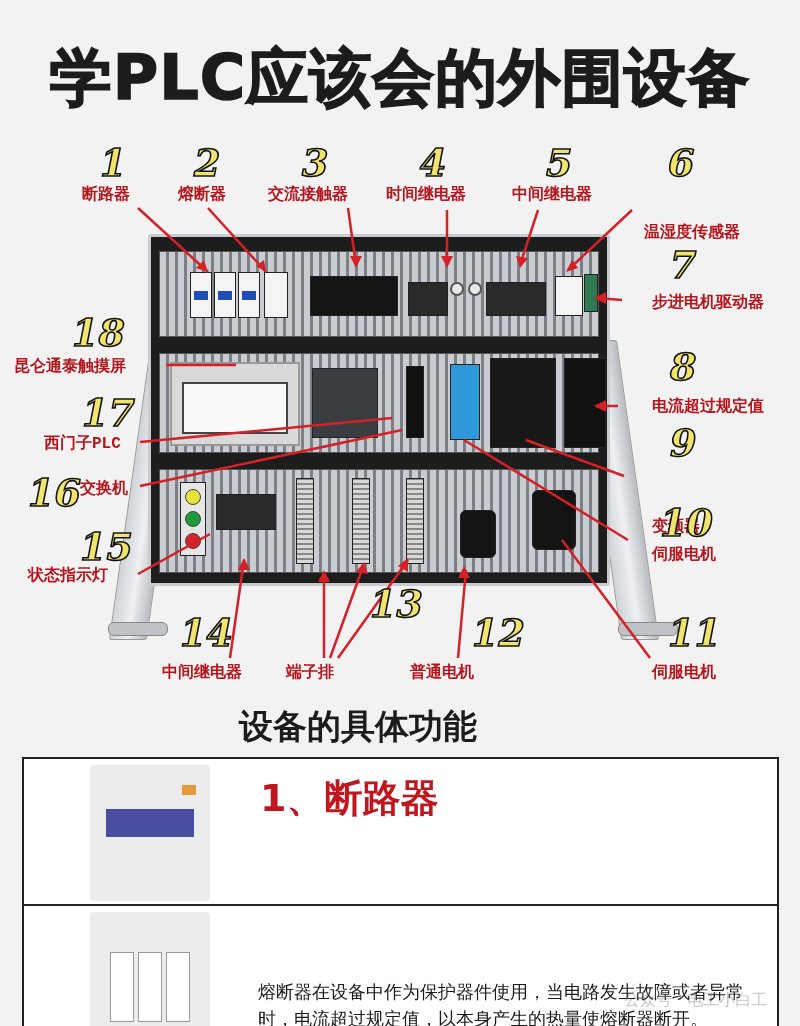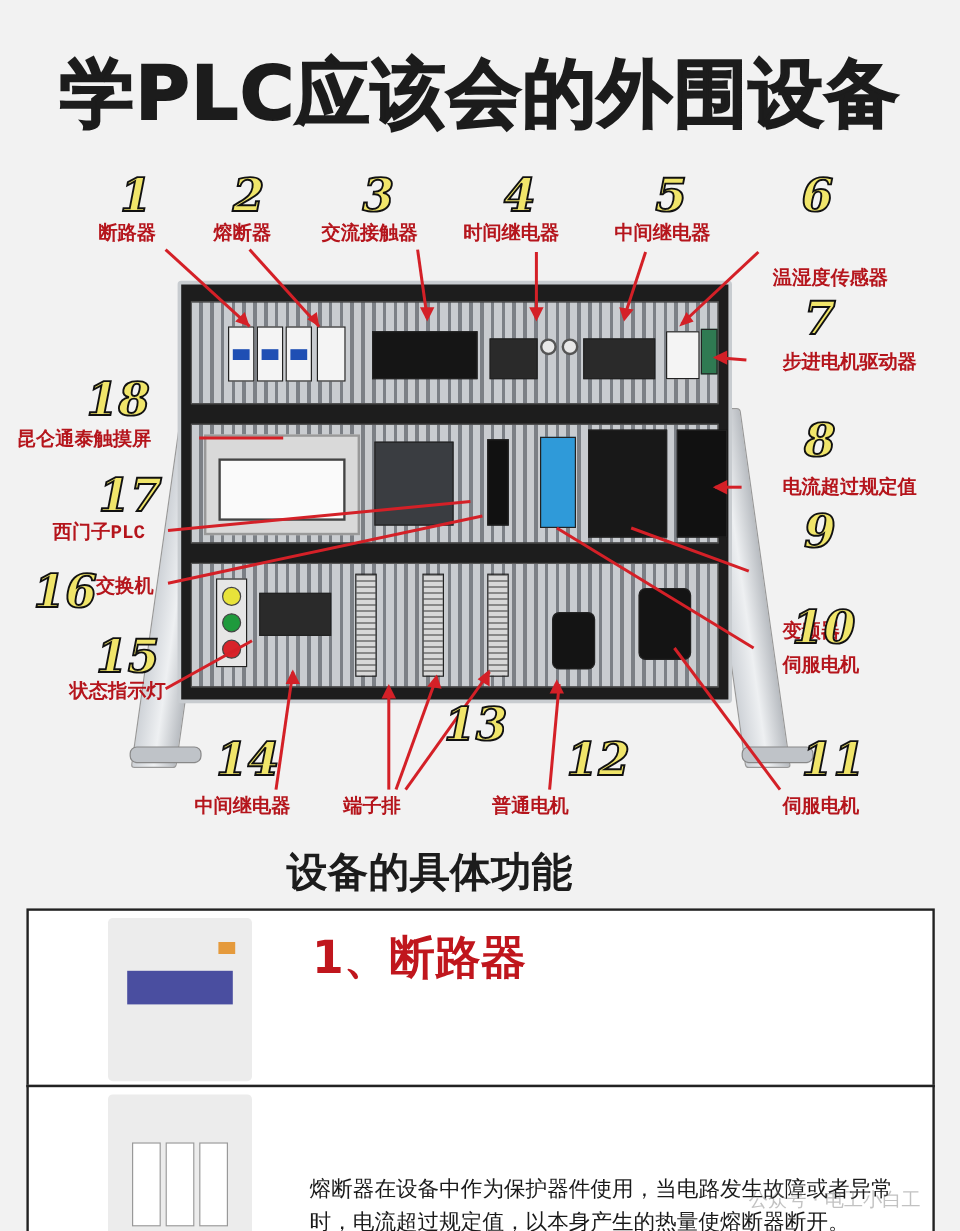--- a/index.html
+++ b/index.html
@@ -206,21 +206,21 @@
 <div class="lbl" style="left:652px;top:664px;">伺服电机</div>
 
 <div class="num" style="left:472px;top:614px;">12</div>
 <div class="lbl" style="left:410px;top:664px;">普通电机</div>
 <div class="num" style="left:370px;top:585px;">13</div>
 <div class="lbl" style="left:286px;top:664px;">端子排</div>
 <div class="num" style="left:180px;top:614px;">14</div>
 <div class="lbl" style="left:162px;top:664px;">中间继电器</div>
 
 <div class="num" style="left:80px;top:528px;">15</div>
-<div class="lbl" style="left:58px;top:568px;">状态指示灯</div>
+<div class="lbl" style="left:28px;top:568px;font-family:Liberation Mono, monospace;">状态指示灯</div>
 <div class="num" style="left:28px;top:474px;">16</div>
 <div class="lbl" style="left:80px;top:480px;">交换机</div>
 <div class="num" style="left:82px;top:394px;">17</div>
 <div class="lbl" style="left:44px;top:436px;font-family:Liberation Mono, monospace;">西门子PLC</div>
 <div class="num" style="left:72px;top:314px;">18</div>
 <div class="lbl" style="left:14px;top:358px;">昆仑通泰触摸屏</div>
 
 <div class="sec-title">设备的具体功能</div>
 
 <div class="card c1">

